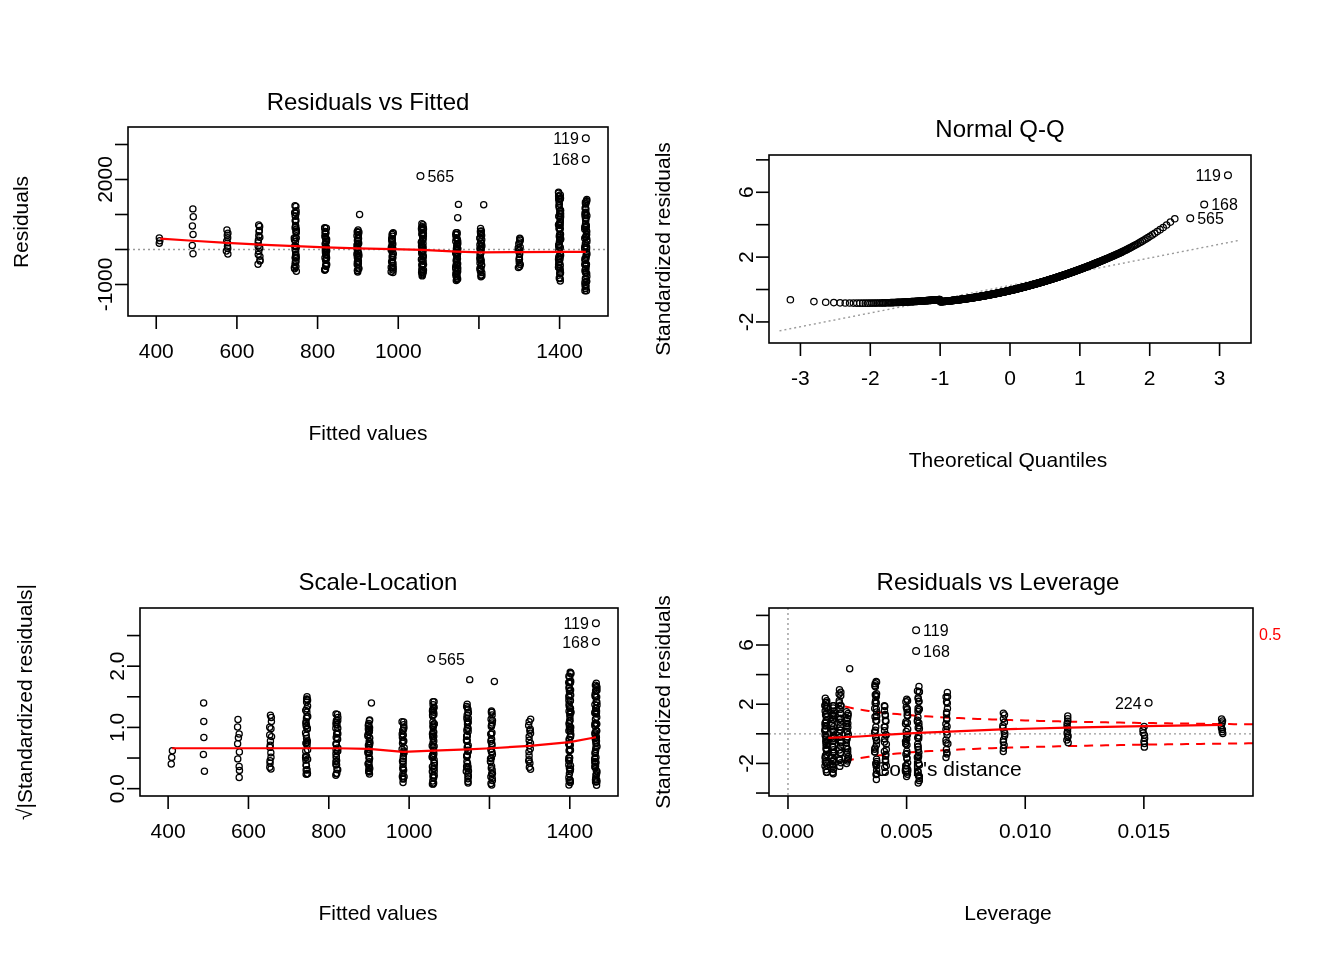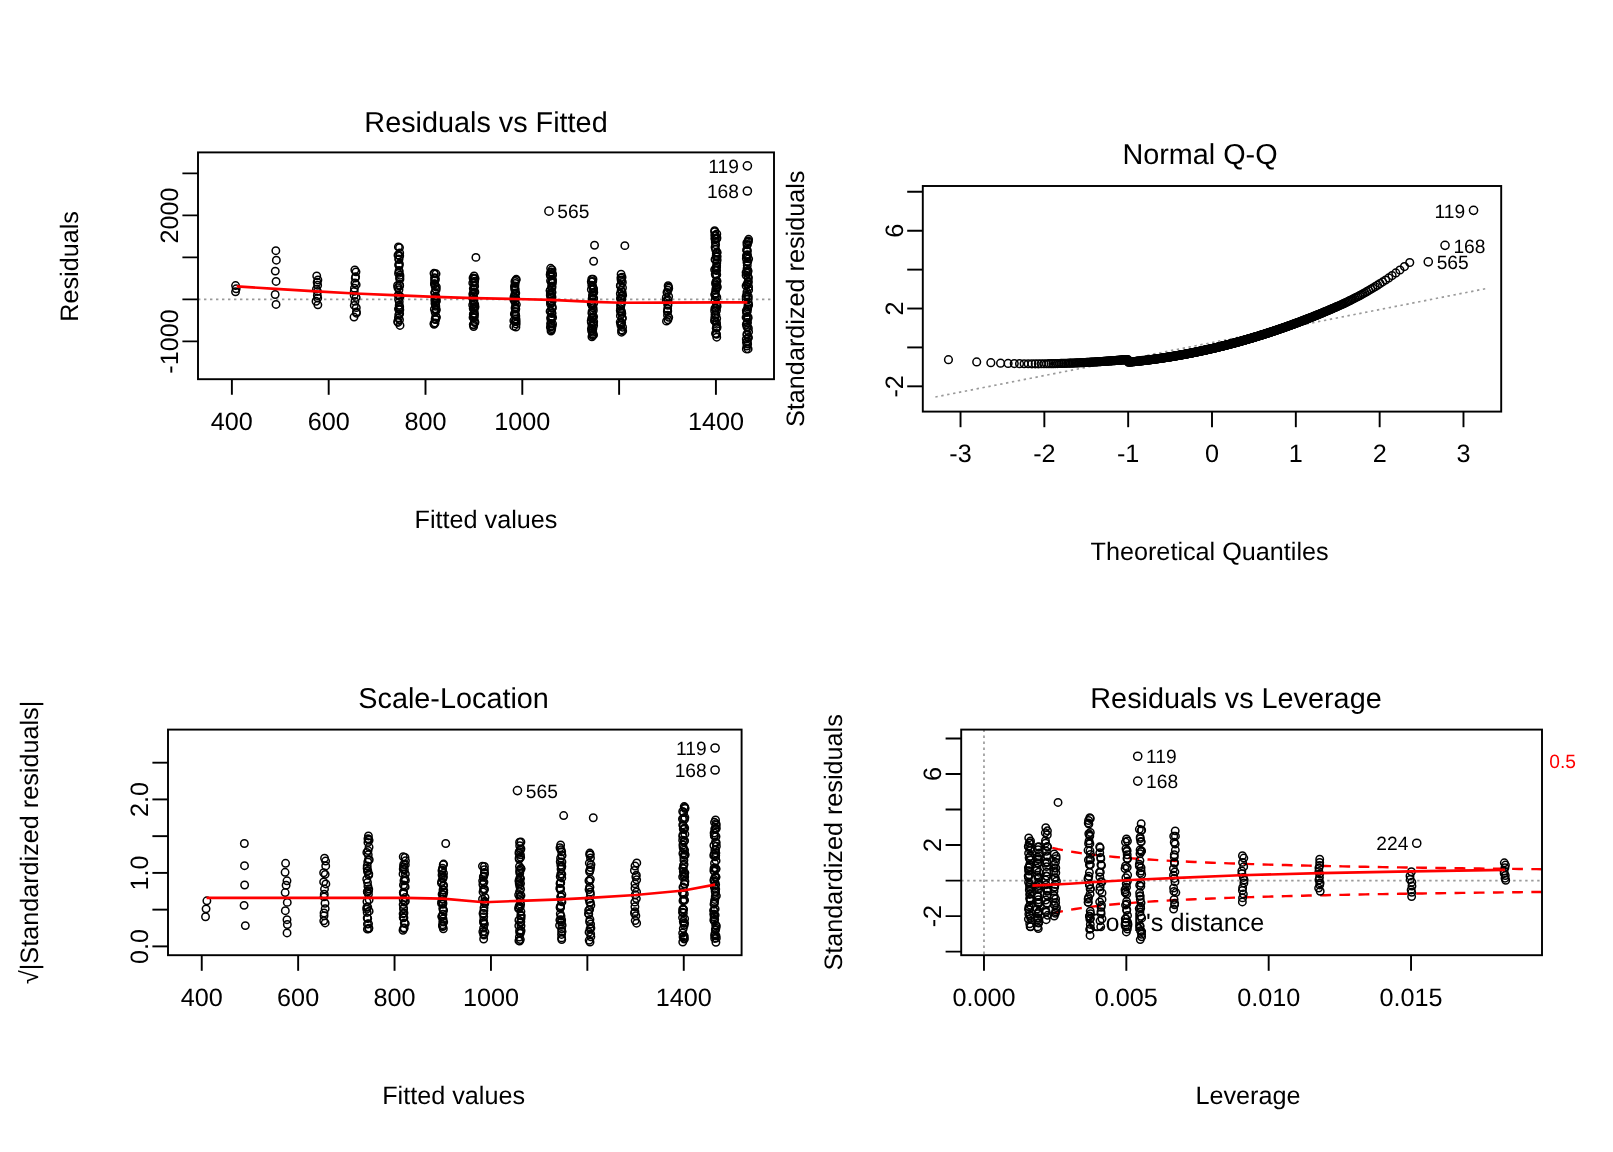--- a/index.html
+++ b/index.html
@@ -24,21 +24,21 @@
   .pt{fill:none;stroke:#000;stroke-width:1.25;}
   .lo{fill:none;stroke:#ff0000;stroke-width:2.2;}
   .dotted{fill:none;stroke:#9a9a9a;stroke-width:1.4;stroke-dasharray:2 3;}
   .cookline{fill:none;stroke:#ff0000;stroke-width:2;stroke-dasharray:9 7;}
 </style>
 </head>
 <body>
 
 <div id="root">
 
-  <div class="panel" style="left:0;top:0;width:672px;height:480px;padding-left:37px;">
+  <div class="panel" style="left:0;top:0;width:672px;height:480px;">
     <svg width="672" height="480" viewBox="0 0 672 480">
       <g>
         <text class="t-title" x="368" y="110">Residuals vs Fitted</text>
       </g>
       <g id="p1-content">
           <line x1="128" y1="249.5" x2="608" y2="249.5" class="dotted"></line>
           <circle cx="159.26287180600414" cy="243.2" r="3.1" class="pt"></circle>
           <circle cx="159.81756613695472" cy="240.68040070903857" r="3.1" class="pt"></circle>
           <circle cx="159.29797903716064" cy="237.95" r="3.1" class="pt"></circle>
           <circle cx="193.01521330774656" cy="253.7" r="3.1" class="pt"></circle>
@@ -1705,21 +1705,21 @@
           <text x="0" y="0" transform="translate(108,186.17589576547232) rotate(-90)" class="t-tick" text-anchor="middle" dominant-baseline="middle">2.0</text>
           <line x1="117" y1="155.557003257329" x2="130" y2="155.557003257329" class="tick"></line>
         </g>
       <text class="t-axlab" x="368" y="440">Fitted values</text>
       <g transform="rotate(-90 22 222)">
         <text class="t-axlab" x="22" y="222" text-anchor="middle">√|Standardized residuals|</text>
       </g>
     </svg>
   </div>
 
-  <div class="panel" style="left:672px;top:480px;width:672px;height:480px;">
+  <div class="panel" style="left:640px;top:480px;width:672px;height:480px;">
     <svg width="672" height="480" viewBox="0 0 672 480">
       <text class="t-title" x="358" y="110">Residuals vs Leverage</text>
       <g id="p4-content">
           <line x1="147.98039215686276" y1="128" x2="147.98039215686276" y2="316" class="dotted"></line>
           <line x1="129" y1="253.8267716535433" x2="613" y2="253.8267716535433" class="dotted"></line>
           <polyline points="204.92,226.51 209.67,227.59 214.41,228.54 219.16,229.40 223.90,230.18 228.65,230.89 233.39,231.54 238.14,232.14 242.88,232.69 247.63,233.20 252.37,233.67 257.12,234.12 261.86,234.54 266.61,234.93 271.35,235.30 276.10,235.65 280.84,235.97 285.59,236.29 290.33,236.58 295.08,236.87 299.82,237.13 304.57,237.39 309.31,237.64 314.06,237.87 318.80,238.10 323.55,238.31 328.29,238.52 333.04,238.72 337.78,238.91 342.53,239.09 347.27,239.27 352.02,239.44 356.76,239.61 361.51,239.77 366.25,239.92 371.00,240.07 375.75,240.22 380.49,240.36 385.24,240.50 389.98,240.63 394.73,240.76 399.47,240.88 404.22,241.01 408.96,241.12 413.71,241.24 418.45,241.35 423.20,241.46 427.94,241.57 432.69,241.67 437.43,241.77 442.18,241.87 446.92,241.97 451.67,242.06 456.41,242.15 461.16,242.24 465.90,242.33 470.65,242.42 475.39,242.50 480.14,242.58 484.88,242.66 489.63,242.74 494.37,242.82 499.12,242.90 503.86,242.97 508.61,243.04 513.35,243.11 518.10,243.18 522.84,243.25 527.59,243.32 532.33,243.39 537.08,243.45 541.82,243.52 546.57,243.58 551.31,243.64 556.06,243.70 560.80,243.76 565.55,243.82 570.29,243.88 575.04,243.93 579.78,243.99 584.53,244.04 589.27,244.10 594.02,244.15 598.76,244.20 603.51,244.25 608.25,244.30 613.00,244.35" class="cookline"></polyline>
           <polyline points="204.92,281.14 209.67,280.07 214.41,279.11 219.16,278.25 223.90,277.47 228.65,276.76 233.39,276.11 238.14,275.52 242.88,274.97 247.63,274.46 252.37,273.98 257.12,273.53 261.86,273.12 266.61,272.73 271.35,272.36 276.10,272.01 280.84,271.68 285.59,271.37 290.33,271.07 295.08,270.79 299.82,270.52 304.57,270.26 309.31,270.02 314.06,269.78 318.80,269.56 323.55,269.34 328.29,269.14 333.04,268.94 337.78,268.74 342.53,268.56 347.27,268.38 352.02,268.21 356.76,268.04 361.51,267.88 366.25,267.73 371.00,267.58 375.75,267.43 380.49,267.29 385.24,267.16 389.98,267.02 394.73,266.89 399.47,266.77 404.22,266.65 408.96,266.53 413.71,266.41 418.45,266.30 423.20,266.19 427.94,266.09 432.69,265.98 437.43,265.88 442.18,265.78 446.92,265.69 451.67,265.59 456.41,265.50 461.16,265.41 465.90,265.32 470.65,265.24 475.39,265.15 480.14,265.07 484.88,264.99 489.63,264.91 494.37,264.83 499.12,264.76 503.86,264.68 508.61,264.61 513.35,264.54 518.10,264.47 522.84,264.40 527.59,264.33 532.33,264.27 537.08,264.20 541.82,264.14 546.57,264.08 551.31,264.01 556.06,263.95 560.80,263.89 565.55,263.84 570.29,263.78 575.04,263.72 579.78,263.67 584.53,263.61 589.27,263.56 594.02,263.51 598.76,263.45 603.51,263.40 608.25,263.35 613.00,263.30" class="cookline"></polyline>
           <circle cx="186.7996768985079" cy="292.31496062992125" r="3.1" class="pt"></circle>
           <circle cx="186.46067879520825" cy="292.20029014228186" r="3.1" class="pt"></circle>
           <circle cx="186.09528463786685" cy="289.8349358363519" r="3.1" class="pt"></circle>

